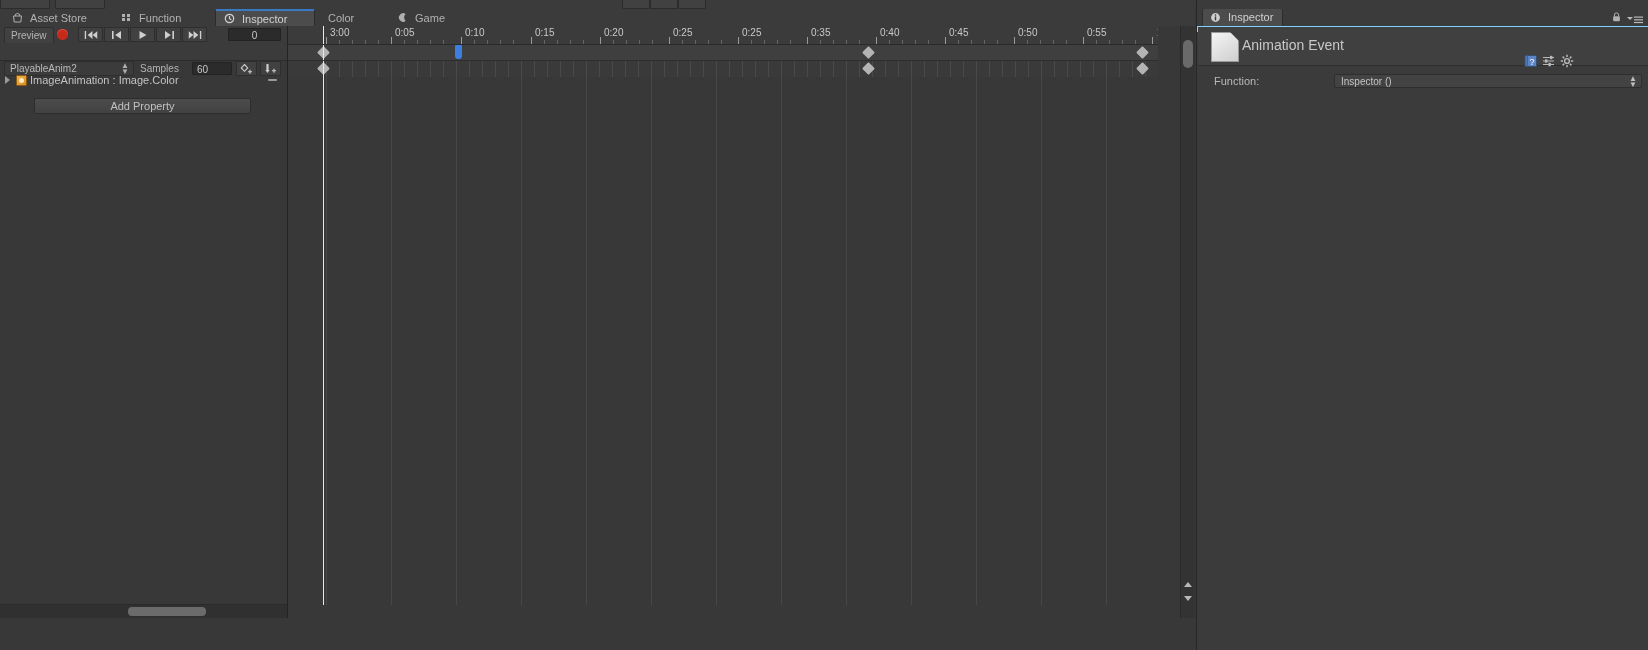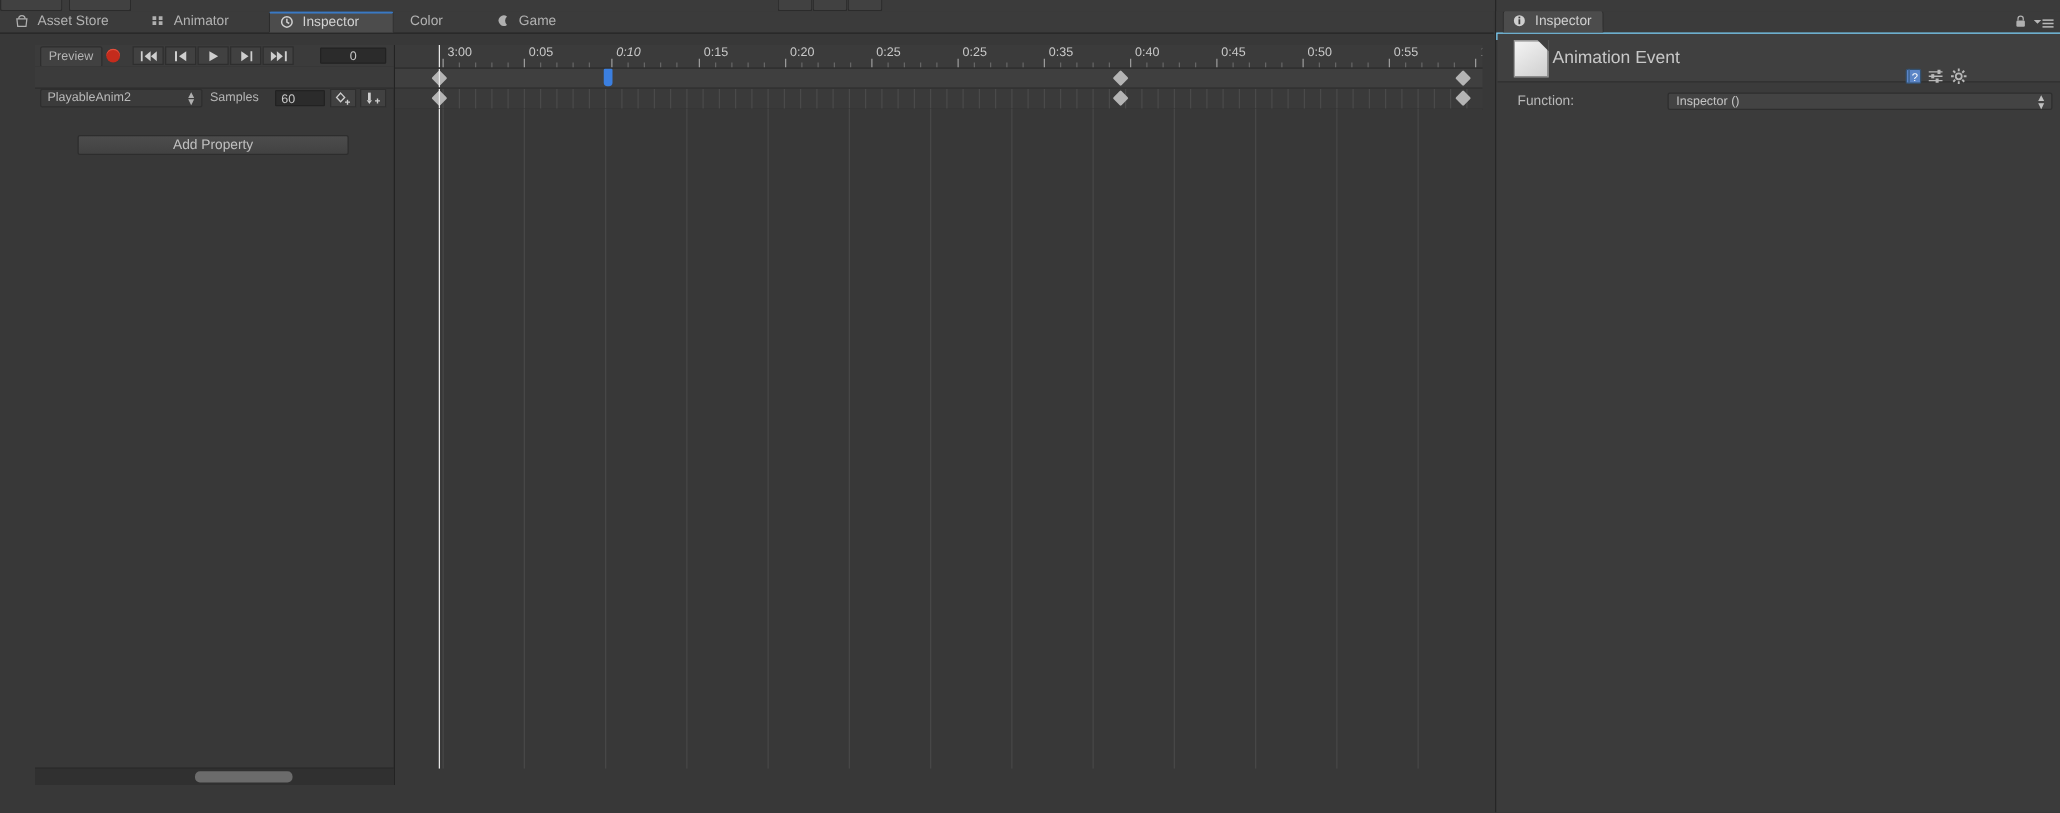--- a/index.html
+++ b/index.html
@@ -19,21 +19,21 @@
   .tabbar{position:absolute;left:0;top:9px;width:1195px;height:17px;background:#3b3b3b;
           border-bottom:1px solid #242424;}
   .tab{position:absolute;top:0;height:17px;line-height:17px;
        font-size:11px;color:#b2b2b2;padding:0 8px;box-sizing:border-box;white-space:nowrap;}
   .tab .tlab{vertical-align:middle;}
   .tab.active{background:#4c4c4c;border-top:2px solid #3a79c4;color:#d2d2d2;line-height:15px;
               border-left:1px solid #2c2c2c;border-right:1px solid #2c2c2c;border-radius:2px 2px 0 0;}
   .tabico{display:inline-block;width:11px;height:11px;vertical-align:-2px;margin-right:4px;position:relative;}
 
   
-  .animwin{position:absolute;left:0;top:36px;width:1195px;height:592px;background:#737373;margin-left:28px;}
+  .animwin{position:absolute;left:0;top:26px;width:1195px;height:592px;background:#f97316;}
   .leftcol{position:absolute;left:0;top:0;width:287px;height:592px;background:#383838;
            border-right:1px solid #232323;}
 
   .ctrlrow{position:absolute;left:0;top:0;width:287px;height:17px;background:#3b3b3b;
            border-bottom:1px solid #2c2c2c;}
   .ctrlrow2{position:absolute;left:0;top:17px;width:287px;height:17px;background:#3b3b3b;
             border-bottom:1px solid #2c2c2c;}
 
   .preview{position:absolute;left:4px;top:1px;height:15px;line-height:15px;padding:0 6px;
            font-size:10px;color:#b4b4b4;background:#414141;border:1px solid #2e2e2e;border-radius:2px;}
@@ -170,21 +170,21 @@
 
     <div class="tab" style="left:113px;">
       <span class="tabico">
         <svg width="11" height="11" viewBox="0 0 11 11">
           <rect x="1" y="2" width="3" height="3" fill="#b0b0b0"></rect>
           <rect x="6" y="2" width="3" height="3" fill="#b0b0b0"></rect>
           <rect x="1" y="6" width="3" height="3" fill="#b0b0b0"></rect>
           <rect x="6" y="6" width="3" height="3" fill="#b0b0b0"></rect>
         </svg>
       </span>
-      <span class="tlab">Animator</span>
+      <span class="tlab">Function</span>
     </div>
 
     <div class="tab active" style="left:215px;width:100px;">
       <span class="tabico">
         <svg width="11" height="11" viewBox="0 0 11 11">
           <circle cx="5.5" cy="5.5" r="4.2" fill="none" stroke="#d0d0d0" stroke-width="1.2"></circle>
           <path d="M5.5 3v2.7l1.9 1.1" fill="none" stroke="#d0d0d0" stroke-width="1.2"></path>
         </svg>
       </span>
       <span class="tlab">Inspector</span>
@@ -263,20 +263,26 @@
         </div>
         <div class="kbtn" style="left:260px;">
           <svg width="14" height="11" viewBox="0 0 14 11">
             <rect x="2.4" y="0.6" width="2.2" height="6" fill="#cfcfcf"></rect>
             <path d="M3.5 9.6 1.4 6.6h4.2z" fill="#cfcfcf"></path>
             <path d="M10 5.2v4M8 7.2h4" stroke="#cfcfcf" stroke-width="1.1"></path>
           </svg>
         </div>
       </div>
 
+      <div class="proprow">
+        <div class="disc"></div>
+        <div class="propico"></div>
+        <div class="proptext">ImageAnimation : Image.Color</div>
+        <div class="propminus"></div>
+      </div>
 
       <div class="addprop">Add Property</div>
 
       <div class="lhscroll">
         <div class="lhthumb"></div>
       </div>
     </div>
 
     <div class="tlwrap">
 
@@ -287,21 +293,21 @@
           <div class="tick tickMin" style="left: 64px;"></div>
           <div class="tick tickMin" style="left: 77px;"></div>
           <div class="tick tickMin" style="left: 90px;"></div>
           <div class="tick tickMaj" style="left: 103px;"></div>
           <div class="tlabel" style="left: 107px;">0:05</div>
           <div class="tick tickMin" style="left: 116px;"></div>
           <div class="tick tickMin" style="left: 129px;"></div>
           <div class="tick tickMin" style="left: 142px;"></div>
           <div class="tick tickMin" style="left: 155px;"></div>
           <div class="tick tickMaj" style="left: 173px;"></div>
-          <div class="tlabel" style="left: 177px; font-style: italic;">0:10</div>
+          <div class="tlabel" style="left: 177px;">0:10</div>
           <div class="tick tickMin" style="left: 186px;"></div>
           <div class="tick tickMin" style="left: 199px;"></div>
           <div class="tick tickMin" style="left: 212px;"></div>
           <div class="tick tickMin" style="left: 225px;"></div>
           <div class="tick tickMaj" style="left: 243px;"></div>
           <div class="tlabel" style="left: 247px;">0:15</div>
           <div class="tick tickMin" style="left: 256px;"></div>
           <div class="tick tickMin" style="left: 269px;"></div>
           <div class="tick tickMin" style="left: 282px;"></div>
           <div class="tick tickMin" style="left: 295px;"></div>

